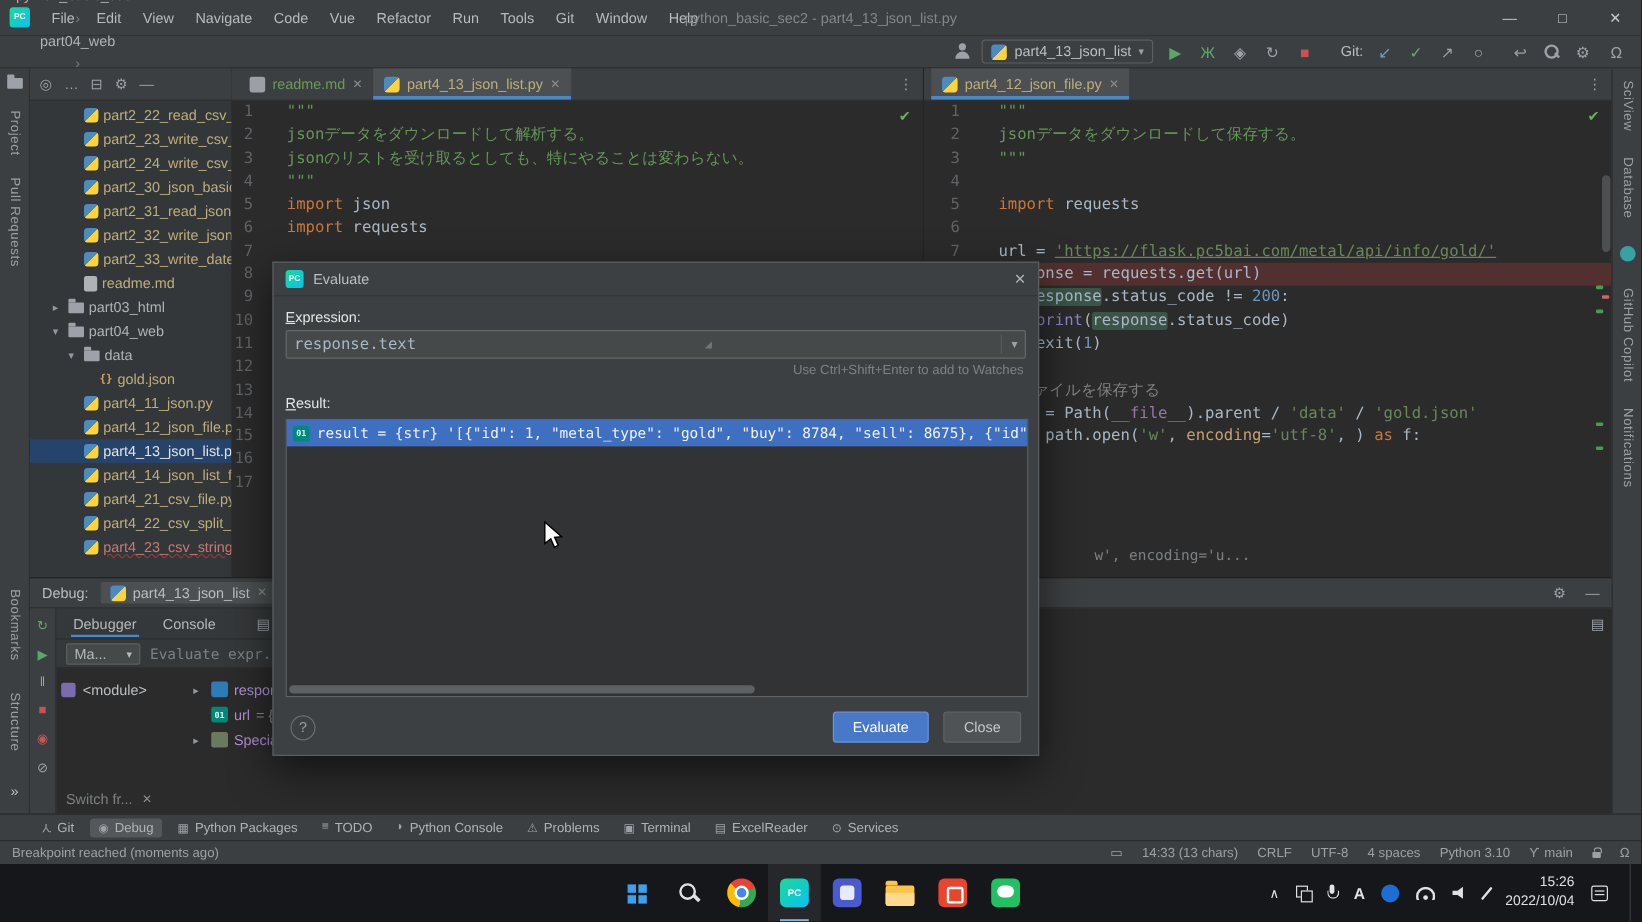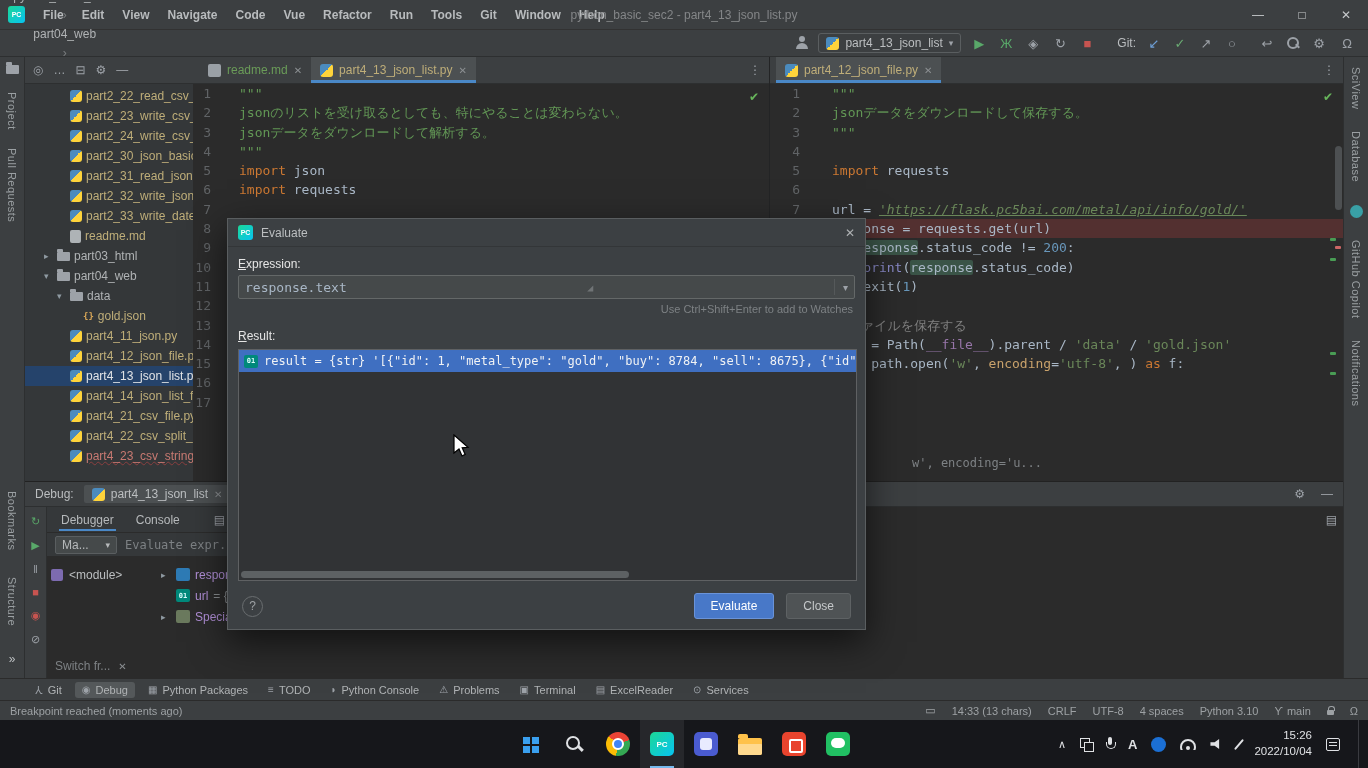--- a/index.html
+++ b/index.html
@@ -3,21 +3,21 @@
 <meta charset="utf-8">
 <style>
   * { margin:0; padding:0; box-sizing:border-box; }
   html,body { background:#111; }
   body { font-family:"Liberation Sans", sans-serif; font-size:12px; color:#bbbec0; }
   .screen { position:relative; width:1368px; height:768px; overflow:hidden; background:#2b2b2b; }
 
   
   .titlebar { position:absolute; left:0; top:0; width:1368px; height:30px; background:#3c3f41; display:flex; align-items:center; border-bottom:1px solid #323232; }
   .app-logo { width:17px; height:17px; margin:0 10px 0 8px; border-radius:3px; background:linear-gradient(135deg,#1cd896,#07c3f2); color:#fff; font-size:7px; font-weight:bold; display:flex; align-items:center; justify-content:center; }
-  .menus { display:flex; gap:2px;font-weight:bold; }
+  .menus { display:flex; gap:2px; }
   .menu-item { padding:4px 8px; color:#b8bbbd; cursor:default; }
   .win-title { position:absolute; left:50%; transform:translateX(-50%); color:#848688; white-space:nowrap; }
   .win-controls { margin-left:auto; display:flex; }
   .win-controls span { width:44px; height:29px; display:flex; align-items:center; justify-content:center; color:#c7cacc; font-size:12px; }
 
   
   .navbar { position:absolute; left:0; top:30px; width:1368px; height:27px; background:#3c3f41; border-bottom:1px solid #2d2f30; display:flex; align-items:center; padding:0 8px; }
   .breadcrumbs { display:flex; align-items:center; gap:5px; color:#b0b3b5;flex-direction:column; }
   .bc-sep { color:#7a7d7f; }
   .nav-actions { margin-left:auto; display:flex; align-items:center; gap:9px; padding-right:4px; }
@@ -79,21 +79,21 @@
   .pane.left .gutter { padding-right:26px; }
   .pane.right .gutter { padding-right:14px; }
   .codewrap { flex:1; position:relative; overflow:hidden; }
   .cline { height:19.3px; line-height:19.3px; font:13px/19.3px "DejaVu Sans Mono", monospace; white-space:pre; color:var(--code-plain); }
   .pane.left .cline { padding-left:2px; }
   .pane.right .cline { padding-left:18px; }
   .cline.exec { background:var(--exec-line); }
   .kw { color:var(--keyword); } .str { color:var(--string); } .doc { color:var(--docstring); }
   .com { color:var(--comment); } .num { color:var(--number); } .bi { color:var(--builtin); }
   .mg { color:var(--magic); } .na { color:var(--named-arg); } .pl { color:var(--code-plain); }
-  .url { text-decoration:underline;font-style:italic; }
+  .url { text-decoration:underline; }
   .hlg { background:#3a5447; border-radius:2px; }
   .hlb { background:#214283; }
   .okmark { position:absolute; right:10px; top:6px; color:#67b55b; font-size:12px; }
   .stray { position:absolute; left:98px; top:372px; font:12px "DejaVu Sans Mono", monospace; color:#7d8184; }
   .vscroll { position:absolute; right:1px; top:62px; width:7px; height:64px; background:#4d5052; border-radius:4px; }
   .stripe { position:absolute; width:6px; height:3px; border-radius:1px; }
 
   
   .debug-panel { position:absolute; left:25px; top:481px; width:1318px; height:197px; background:#2b2b2b; border-top:1px solid #222; }
   .dbg-header { position:absolute; left:0; top:0; right:0; height:25px; background:#3c3f41; border-bottom:1px solid #2d2f30; display:flex; align-items:center; padding:0 10px; gap:10px; }
@@ -419,22 +419,22 @@
             <div class="lnum" data-name="line-number">12</div>
             <div class="lnum" data-name="line-number">13</div>
             <div class="lnum" data-name="line-number">14</div>
             <div class="lnum" data-name="line-number">15</div>
             <div class="lnum" data-name="line-number">16</div>
             <div class="lnum" data-name="line-number">17</div>
           </div>
         <div class="codewrap" data-name="code-area-left">
           <div id="lcode">
               <div class="cline" data-name="code-line-1"><span class="doc" data-name="code-segment">"""</span></div>
+              <div class="cline" data-name="code-line-2"><span class="doc" data-name="code-segment">jsonデータをダウンロードして解析する。</span></div>
               <div class="cline" data-name="code-line-3"><span class="doc" data-name="code-segment">jsonのリストを受け取るとしても、特にやることは変わらない。</span></div>
-              <div class="cline" data-name="code-line-2"><span class="doc" data-name="code-segment">jsonデータをダウンロードして解析する。</span></div>
               <div class="cline" data-name="code-line-4"><span class="doc" data-name="code-segment">"""</span></div>
               <div class="cline" data-name="code-line-5"><span class="kw" data-name="code-segment">import</span><span class="pl" data-name="code-segment"> json</span></div>
               <div class="cline" data-name="code-line-6"><span class="kw" data-name="code-segment">import</span><span class="pl" data-name="code-segment"> requests</span></div>
               <div class="cline" data-name="code-line-7"></div>
               <div class="cline" data-name="code-line-8"></div>
               <div class="cline" data-name="code-line-9"></div>
               <div class="cline" data-name="code-line-10"></div>
               <div class="cline" data-name="code-line-11"></div>
               <div class="cline" data-name="code-line-12"></div>
               <div class="cline" data-name="code-line-13"></div>

